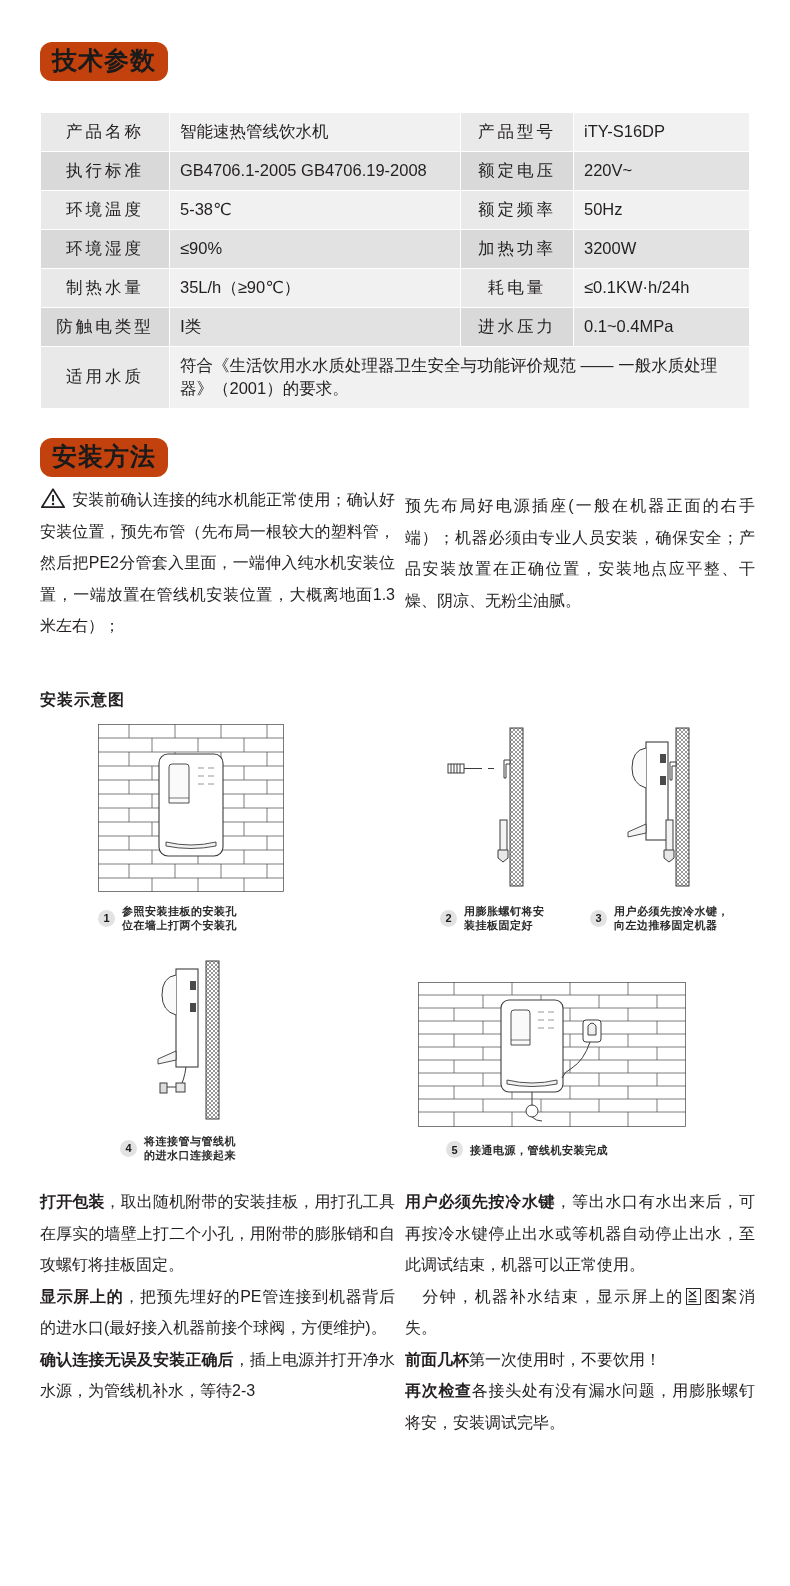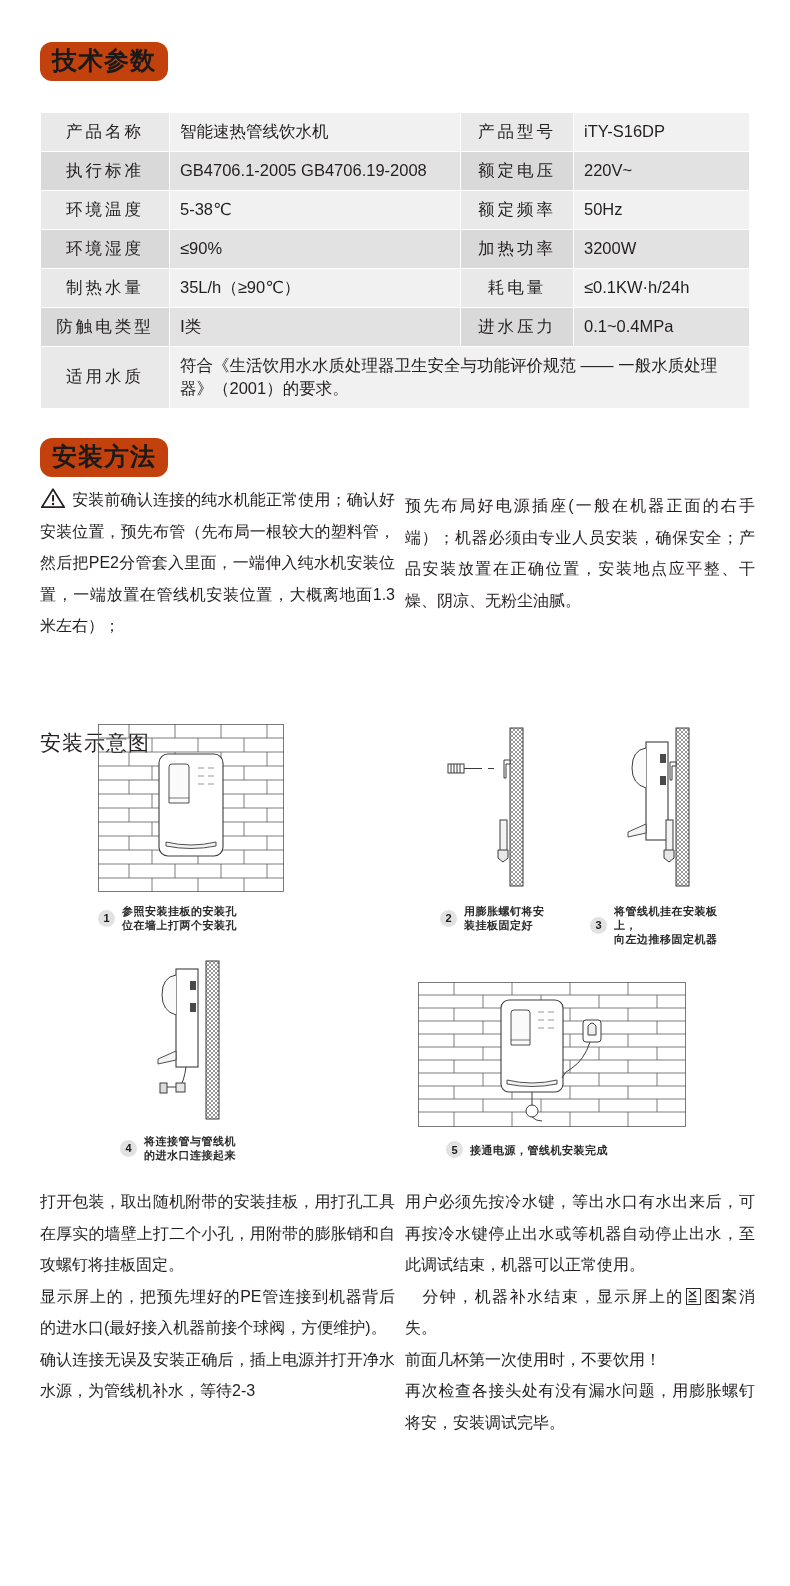--- a/index.html
+++ b/index.html
@@ -69,37 +69,37 @@
   
   .col-l { position:absolute; left:40px;  width:355px; }
   .col-r { position:absolute; left:405px; width:350px; }
 
   .para {
     font-size: 16px;
     line-height: 31.5px;
     text-align: justify;
     text-justify: inter-ideograph;
   }
-  .para b { font-weight: normal; }
+  .para b { font-weight: bold; }
 
   .install-l { top:484px; }
   .install-r { top:490px; }
 
   
   .warn-icon {
     display:inline-block;
     width: 26px; height: 22px;
     vertical-align: -4px;
     margin-right: 6px;
   }
 
   
   .diag-title {
     position:absolute; left:40px; top:690px;
-    font-size: 21px; font-weight: normal; letter-spacing:1px;margin-top:39px;
+    font-size: 16px; font-weight: bold; letter-spacing:1px;
   }
   .diagrams { position:absolute; left:0; top:712px; width:790px; height:460px; }
 
   .fig { position:absolute; }
 
   .cap {
     display:flex; align-items:center; gap:7px;
     font-size: 11px; line-height: 14px; color:#2a2a2a;
     font-weight: bold;
   }
@@ -326,21 +326,21 @@
         <path d="M56 100 l-18 8 l0 5 l18 -4 z" fill="#f4f4f4" stroke="#3c3c3c" stroke-width="0.9"></path>
       </g>
       <g stroke="#3c3c3c" stroke-width="1" fill="none">
         <path d="M80 38 l6 0 l0 4 l-4 0 l0 14 l-2 0 z" fill="#fdfdfd"></path>
         <rect x="76" y="96" width="7" height="36" fill="#f4f4f4"></rect>
         <path d="M74 126 l10 0 l0 8 l-5 4 l-5 -4 z" fill="#e8e8e8"></path>
       </g>
     </svg>
     <div class="cap" style="margin-top:8px;">
       <span class="num">3</span>
-      <span class="cap-txt">将管线机挂在安装板上，
+      <span class="cap-txt">用户必须先按冷水键，
 向左边推移固定机器</span>
     </div>
   </div>
 
   <div class="fig" style="left:120px; top:245px; width:175px;">
     <svg width="150" height="165" viewBox="0 0 150 165">
       <rect x="86" y="4" width="13" height="158" fill="url(#hatch)" stroke="#3c3c3c" stroke-width="1"></rect>
       <g>
         <rect x="56" y="12" width="22" height="98" fill="#ffffff" stroke="#3c3c3c" stroke-width="1.1"></rect>
         <path d="M56 18 q-14 2 -14 20 q0 16 14 20" fill="#fafafa" stroke="#3c3c3c" stroke-width="1"></path>

